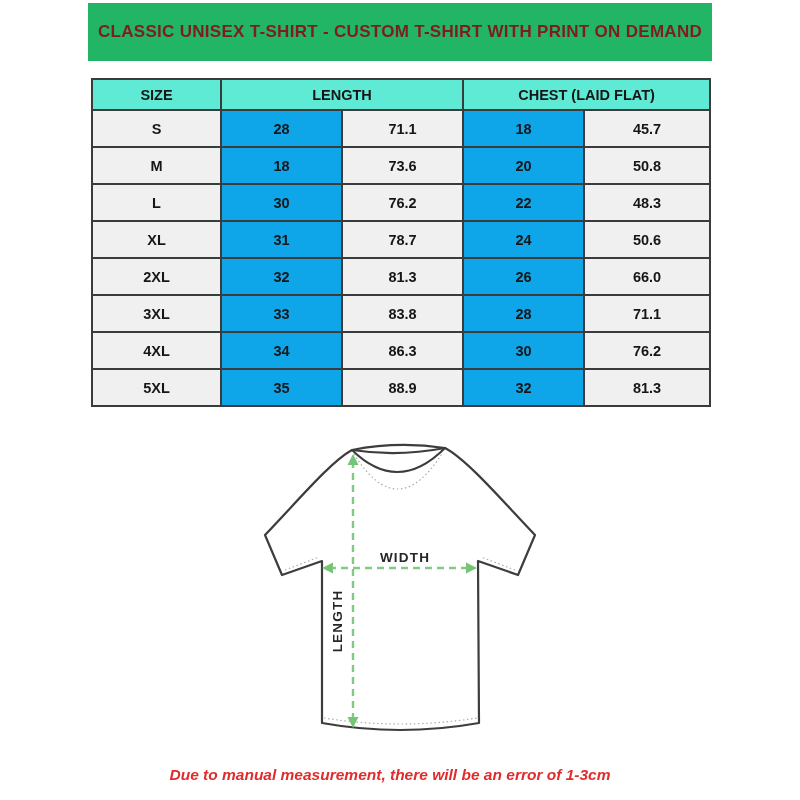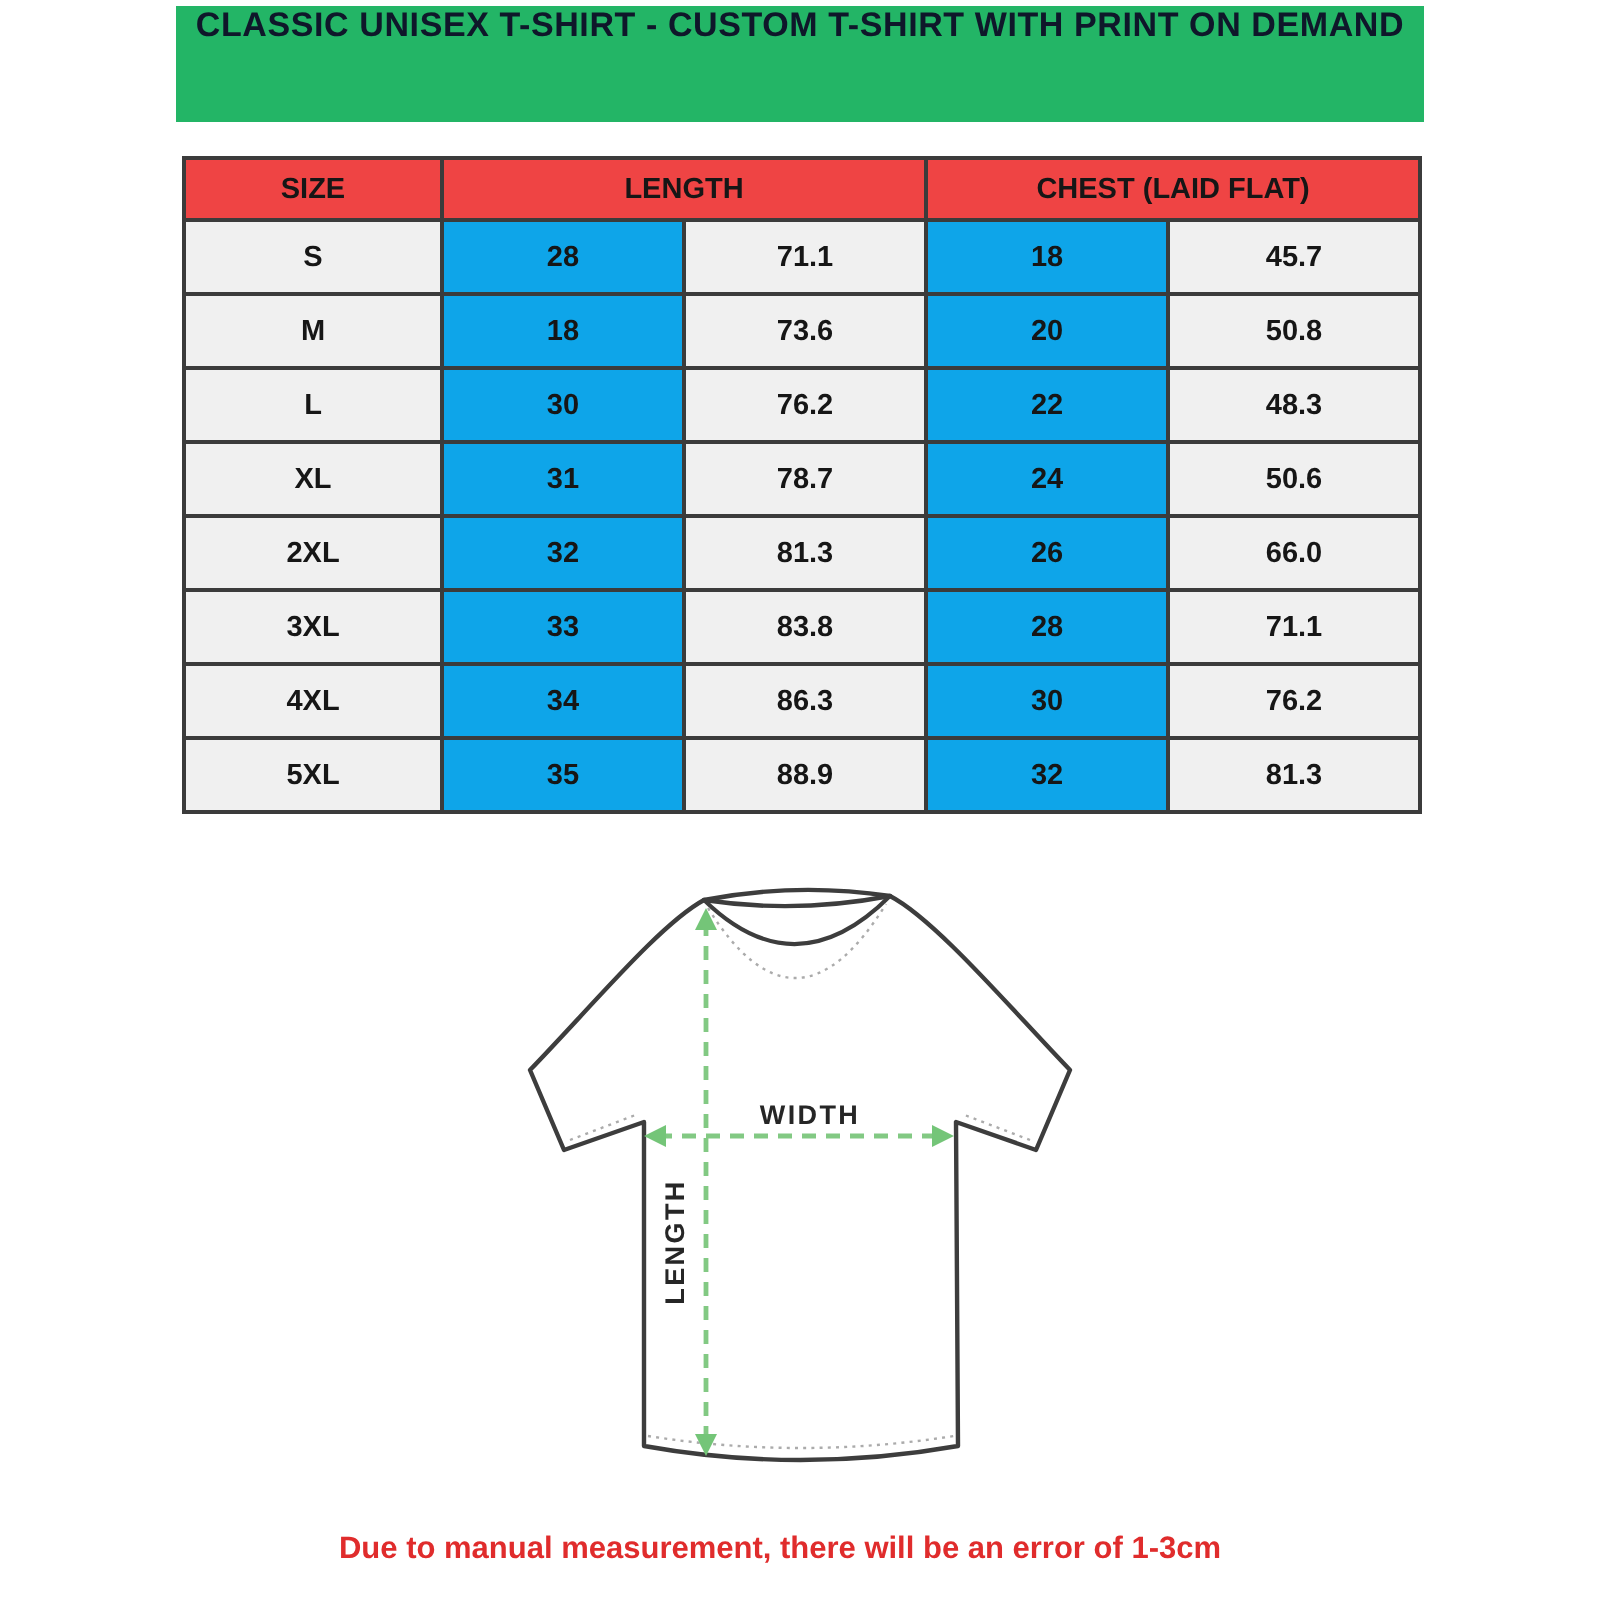--- a/index.html
+++ b/index.html
@@ -5,43 +5,43 @@
   * { margin:0; padding:0; box-sizing:border-box; }
   html,body { background:#ffffff; }
   body {
     width:800px; height:800px; position:relative; overflow:hidden;
     font-family:"Liberation Sans", sans-serif;
   }
   .stage { position:absolute; left:0; top:0; width:800px; height:800px; background:#fff; }
 
   .banner {
     position:absolute; left:88px; top:3px; width:624px; height:58px;
-    background:#23b566; color:#0f172a;
-    display:flex; justify-content:center;
+    background:#23b566; color:#7f1d1d;
+    display:flex; align-items:center; justify-content:center;
     font-weight:bold; font-size:17px; letter-spacing:0.3px; text-align:center;
   }
 
   table.size-table {
     position:absolute; left:91px; top:78px; width:618px;
     border-collapse:collapse; table-layout:fixed;
   }
   .size-table th, .size-table td {
     border:2px solid #3b3b3b; padding:0; text-align:center; vertical-align:middle;
     font-weight:bold; color:#161616; background:#0ea5e9;
   }
-  .size-table thead th { height:31px; font-size:14.5px; background:#ef4444; }
+  .size-table thead th { height:31px; font-size:14.5px; background:#5eead4; }
   .size-table tbody td { height:37px; font-size:14.5px; }
   .size-table td.shade { background:#f0f0f0; }
 
   .tee-wrap { position:absolute; left:240px; top:425px; width:320px; height:330px; }
   .tee-wrap svg { display:block; width:320px; height:330px; }
 
   .note {
     position:absolute; left:0; top:766px; width:780px;
-    text-align:center; font-weight:bold; font-size:15.5px; color:#e02c2c;
+    text-align:center; font-weight:bold; font-size:15.5px; color:#e02c2c;font-style:italic;
   }
 </style>
 </head>
 <body>
 
 <div class="stage">
 
   <div class="banner">
     <span>CLASSIC UNISEX T-SHIRT - CUSTOM T-SHIRT WITH PRINT ON DEMAND</span>
   </div>

